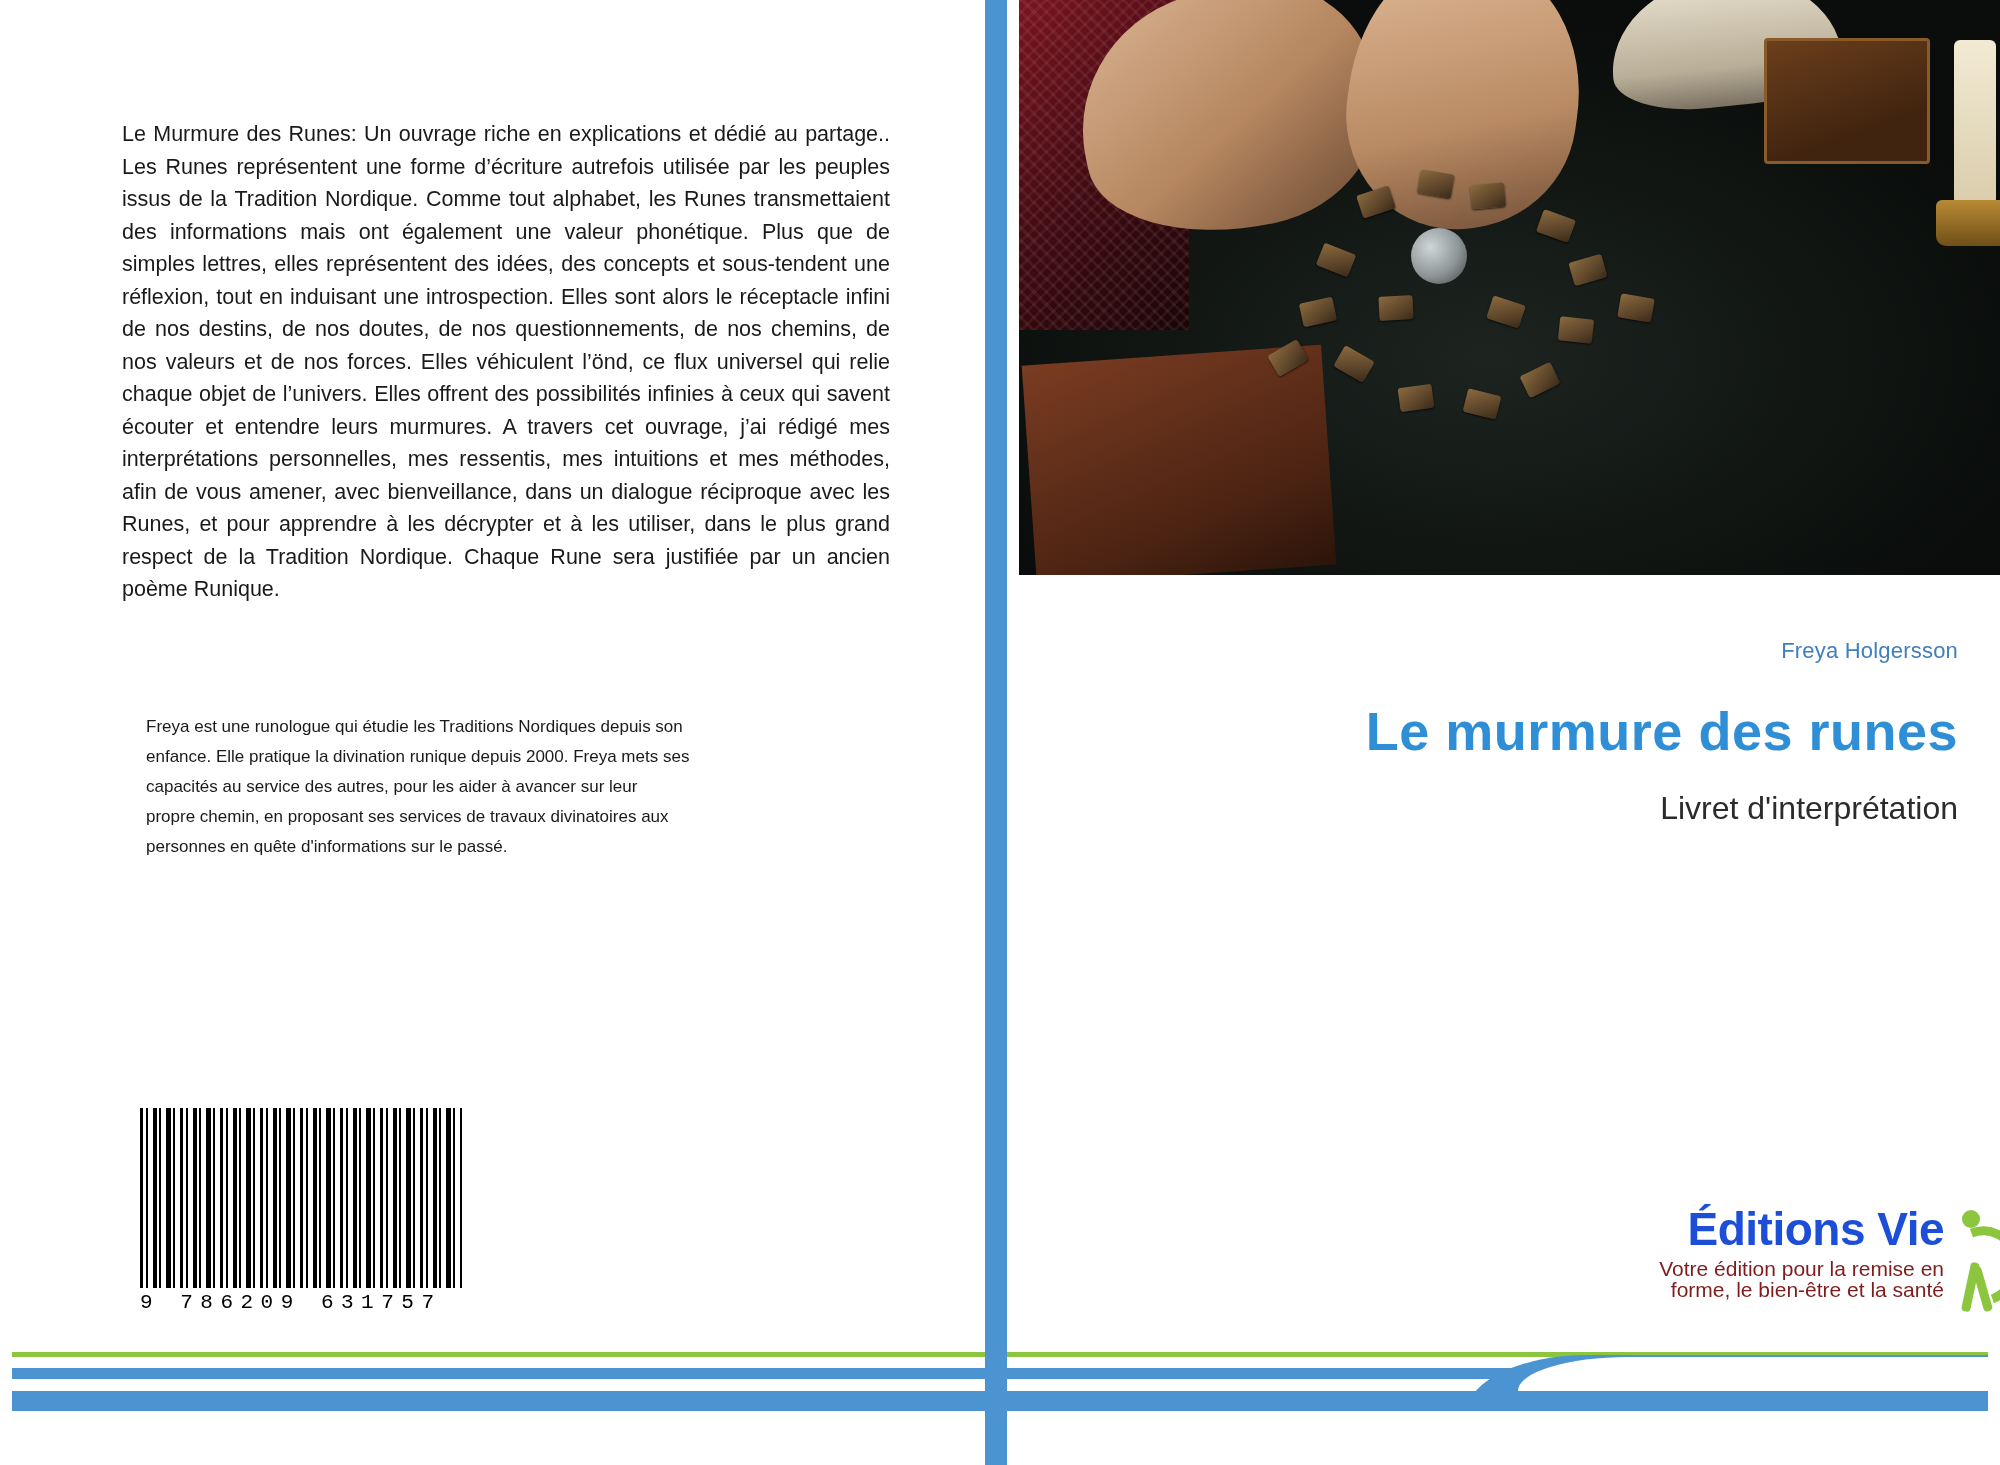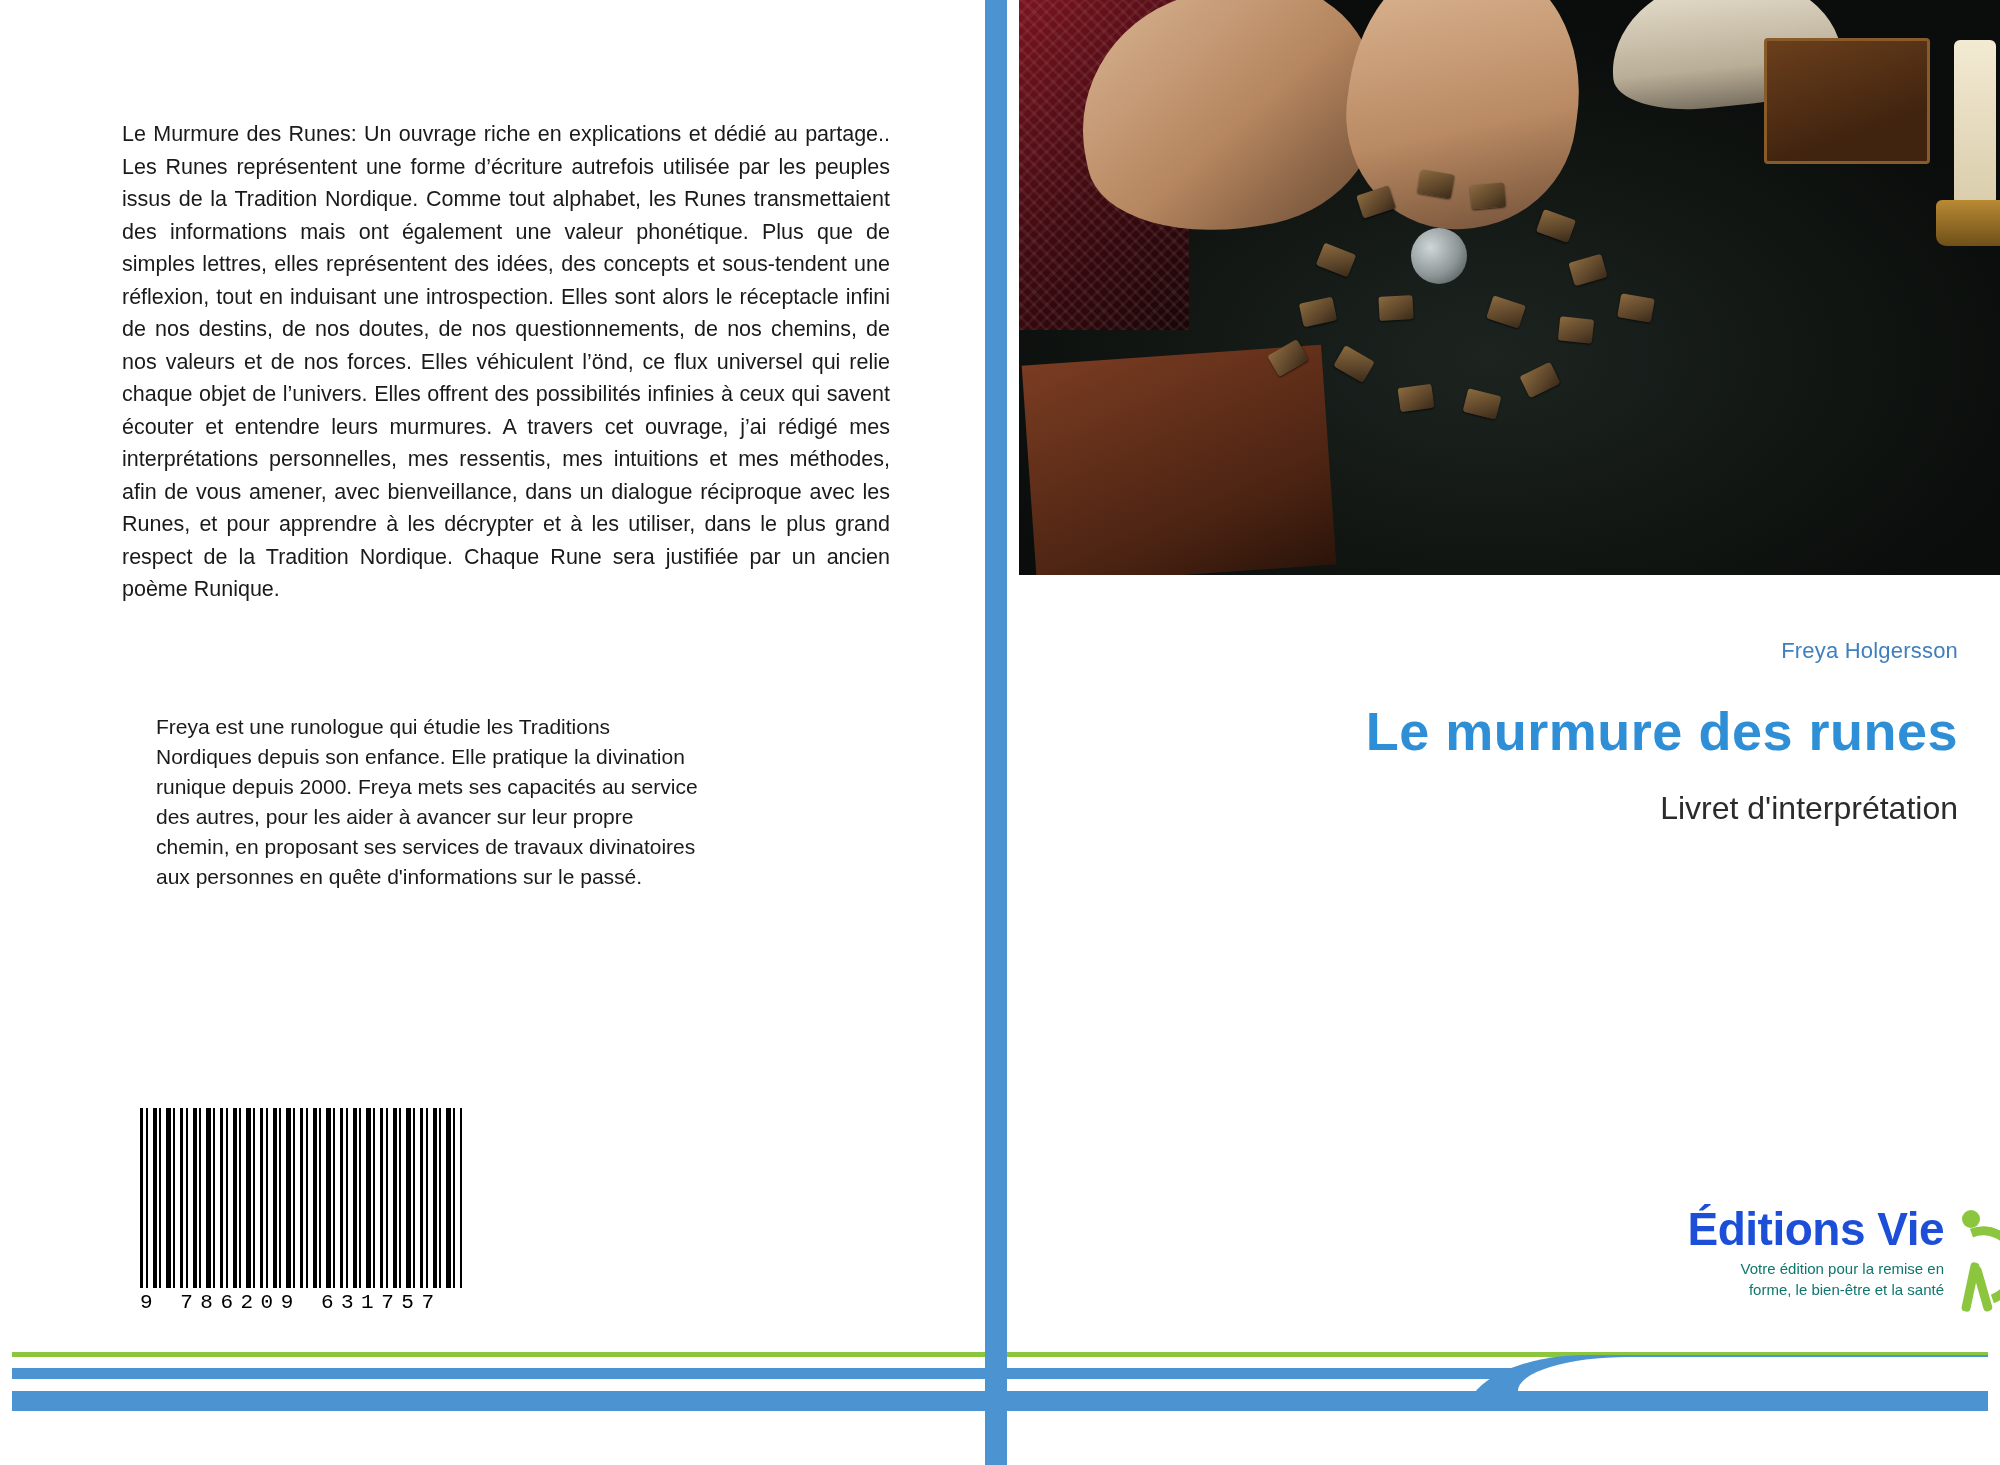--- a/index.html
+++ b/index.html
@@ -91,22 +91,22 @@
       radial-gradient(ellipse 46px 22px at 50% 6%, #e8d68a 0%, #b08a3a 60%, rgba(0,0,0,0) 66%),
       linear-gradient(180deg, rgba(0,0,0,0) 28%, #14100d 40%, #0d0a08 100%);
   }
   .author-photo .ph-glow {
     position: absolute;
     left: 0; right: 0; bottom: 0;
     height: 78px;
     background: radial-gradient(ellipse at 50% 100%, rgba(255,168,40,0.85) 0%, rgba(180,80,10,0.35) 45%, rgba(0,0,0,0) 72%);
   }
   .author-bio {
-    margin-left: 28px;
-    font-size: 21px;
+    margin-left: 18px;
+    font-size: 17px;
     line-height: 30px;
     color: #1a1a1a;
     width: 545px;
   }
 
   
   .barcode-area {
     position: absolute;
     left: 140px;
     top: 1108px;
@@ -280,22 +280,22 @@
     width: 480px;
   }
   .publisher .pub-name {
     font-size: 46px;
     font-weight: bold;
     color: #1d4ed8;
     line-height: 50px;
     letter-spacing: -0.5px;
   }
   .publisher .pub-tagline {
-    font-size: 15px;
-    color: #0f766e;
+    font-size: 21px;
+    color: #7f1d1d;
     line-height: 21px;
     margin-top: 4px;
   }
   .publisher .pub-mark {
     position: absolute;
     right: -64px;
     top: 6px;
     width: 64px;
     height: 104px;
   }

